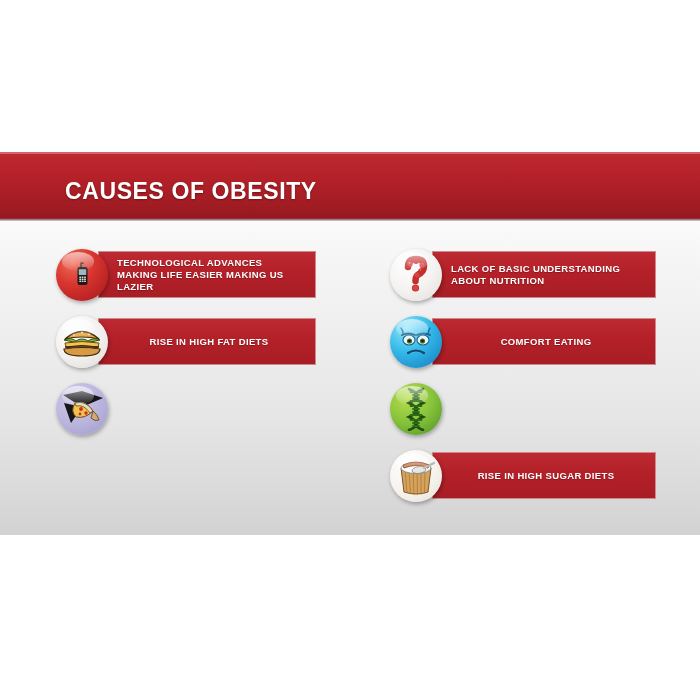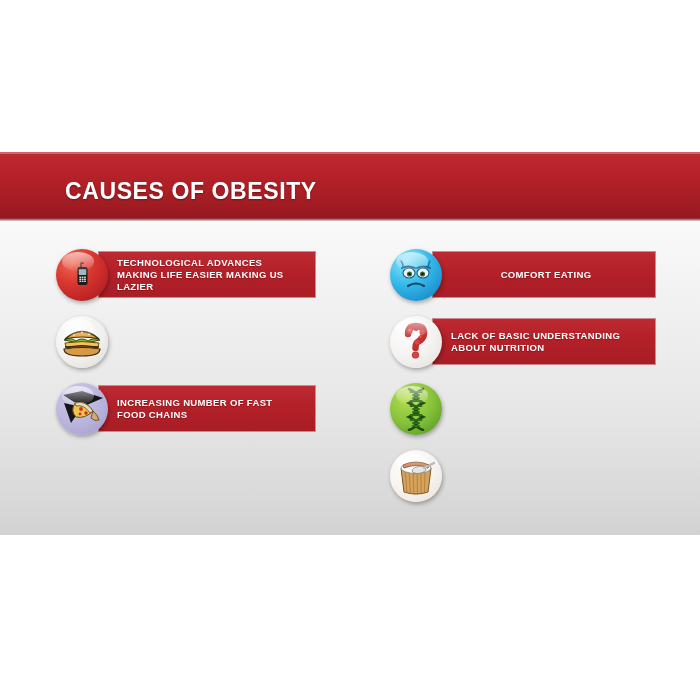--- a/index.html
+++ b/index.html
@@ -218,99 +218,99 @@
                 <rect x="12.3" y="20.6" width="1.8" height="1.5" rx="0.3"></rect>
                 <rect x="14.7" y="20.6" width="1.8" height="1.5" rx="0.3"></rect>
                 <rect x="17.1" y="20.6" width="1.8" height="1.5" rx="0.3"></rect>
               </g>
             </svg>
             <span class="gloss"></span>
           </div>
         </div>
 
         <div class="cause-row">
+          <div class="cause-banner">
+            <span class="cause-label">RISE IN HIGH FAT DIETS</span>
+          </div>
           <div class="cause-icon ic-burger">
             <svg width="42" height="34" viewBox="0 0 42 34">
               <path d="M4 14 Q21 -1 38 14 Q21 10 4 14 Z" fill="#e8a23c" stroke="#3b2a12" stroke-width="1.2"></path>
               <circle cx="13" cy="10" r="1.1" fill="#f6d58a"></circle>
               <circle cx="21" cy="7.6" r="1.1" fill="#f6d58a"></circle>
               <circle cx="28" cy="9.6" r="1.1" fill="#f6d58a"></circle>
               <path d="M3 15 Q10 12 15 16 Q21 12 27 16 Q33 12 39 15 Q21 20 3 15 Z" fill="#8bbf3e" stroke="#2f4a13" stroke-width="1"></path>
               <path d="M4 18 Q21 15 38 18 L37 22 Q21 25 5 22 Z" fill="#f3c451" stroke="#6b4b11" stroke-width="1"></path>
               <path d="M4 22 Q21 19 38 22 Q21 27 4 22 Z" fill="#7a4a26" stroke="#3b2310" stroke-width="1"></path>
               <path d="M3 24 Q21 21 39 24 Q39 31 21 31 Q3 31 3 24 Z" fill="#d99a44" stroke="#3b2a12" stroke-width="1.2"></path>
             </svg>
             <span class="gloss"></span>
           </div>
         </div>
 
 
         <div class="cause-row">
-          <div class="cause-banner">
-            <span class="cause-label">INCREASING NUMBER OF FAST FOOD CHAINS</span>
-          </div>
           <div class="cause-icon ic-pizza">
             <svg width="46" height="40" viewBox="0 0 46 40">
               <path d="M23 2 L44 9 L23 18 Z" fill="#16161a"></path>
               <path d="M4 6 L23 2 L23 18 Z" fill="#16161a"></path>
               <path d="M5 14 L23 18 L12 34 Z" fill="#16161a"></path>
               <path d="M16 14 Q27 11 34 22 Q26 30 17 28 Q11 22 16 14 Z" fill="#f0c34a" stroke="#6d4a13" stroke-width="1"></path>
               <path d="M16 14 Q27 11 34 22 L31 24 Q25 15 17 17 Z" fill="#e3dcc6" stroke="#6d4a13" stroke-width="0.8"></path>
               <circle cx="22" cy="20" r="1.9" fill="#c4322c"></circle>
               <circle cx="27" cy="24" r="1.7" fill="#c4322c"></circle>
               <circle cx="21" cy="25" r="1.4" fill="#c4322c"></circle>
               <path d="M34 22 Q39 26 40 31 Q36 33 32 29 Z" fill="#cfa87f" stroke="#6d4a13" stroke-width="0.9"></path>
             </svg>
             <span class="gloss"></span>
           </div>
         </div>
 
       </div>
 
       <div class="column right">
+
+        <div class="cause-row">
+          <div class="cause-banner">
+            <span class="cause-label">LACK OF BASIC UNDERSTANDING ABOUT NUTRITION</span>
+          </div>
+          <div class="cause-icon ic-quest">
+            <svg width="40" height="40" viewBox="0 0 40 40">
+              <path d="M12 12 Q12 4 20 4 Q28 4 28 11 Q28 17 21.5 20 Q19.5 21.5 19.5 26" stroke="#c02e2e" stroke-width="6.5" fill="none" stroke-linecap="round"></path>
+              <circle cx="19.5" cy="33" r="3.6" fill="#c02e2e"></circle>
+              <circle cx="14" cy="9" r="2.7" fill="#d8453f"></circle>
+              <circle cx="20" cy="6" r="2.9" fill="#c62f2c"></circle>
+              <circle cx="26" cy="10" r="2.6" fill="#d8453f"></circle>
+              <circle cx="25" cy="16" r="2.7" fill="#c62f2c"></circle>
+              <circle cx="21" cy="20" r="2.5" fill="#d8453f"></circle>
+              <circle cx="19.5" cy="25" r="2.4" fill="#c62f2c"></circle>
+              <circle cx="19.5" cy="33" r="2.8" fill="#d8453f"></circle>
+              <circle cx="13.5" cy="8" r="0.9" fill="#f39a94" opacity="0.8"></circle>
+              <circle cx="24.5" cy="15" r="0.8" fill="#f39a94" opacity="0.8"></circle>
+            </svg>
+            <span class="gloss"></span>
+          </div>
+        </div>
 
         <div class="cause-row">
           <div class="cause-banner">
             <span class="cause-label">COMFORT EATING</span>
           </div>
           <div class="cause-icon ic-sad">
             <svg width="40" height="38" viewBox="0 0 40 38">
               <ellipse cx="13" cy="17" rx="6" ry="5" fill="#eaf6fb" stroke="#1d5e86" stroke-width="1.1"></ellipse>
               <ellipse cx="27" cy="17" rx="6" ry="5" fill="#eaf6fb" stroke="#1d5e86" stroke-width="1.1"></ellipse>
               <circle cx="13.5" cy="18" r="2.6" fill="#3c6d2e"></circle>
               <circle cx="26.5" cy="18" r="2.6" fill="#3c6d2e"></circle>
               <circle cx="13.5" cy="18" r="1.2" fill="#10150d"></circle>
               <circle cx="26.5" cy="18" r="1.2" fill="#10150d"></circle>
               <path d="M6 12 Q12 9 19 12" stroke="#1d5e86" stroke-width="1.8" fill="none" stroke-linecap="round"></path>
               <path d="M21 12 Q28 9 34 12" stroke="#1d5e86" stroke-width="1.8" fill="none" stroke-linecap="round"></path>
               <path d="M12 30 Q20 25 28 30" stroke="#14496b" stroke-width="2.2" fill="none" stroke-linecap="round"></path>
               <path d="M5 5 Q8 9 6.5 12" stroke="#1a6f9c" stroke-width="1.4" fill="none" stroke-linecap="round"></path>
               <path d="M34 5 Q31.5 9 33 12" stroke="#1a6f9c" stroke-width="1.4" fill="none" stroke-linecap="round"></path>
-            </svg>
-            <span class="gloss"></span>
-          </div>
-        </div>
-
-        <div class="cause-row">
-          <div class="cause-banner">
-            <span class="cause-label">LACK OF BASIC UNDERSTANDING ABOUT NUTRITION</span>
-          </div>
-          <div class="cause-icon ic-quest">
-            <svg width="40" height="40" viewBox="0 0 40 40">
-              <path d="M12 12 Q12 4 20 4 Q28 4 28 11 Q28 17 21.5 20 Q19.5 21.5 19.5 26" stroke="#c02e2e" stroke-width="6.5" fill="none" stroke-linecap="round"></path>
-              <circle cx="19.5" cy="33" r="3.6" fill="#c02e2e"></circle>
-              <circle cx="14" cy="9" r="2.7" fill="#d8453f"></circle>
-              <circle cx="20" cy="6" r="2.9" fill="#c62f2c"></circle>
-              <circle cx="26" cy="10" r="2.6" fill="#d8453f"></circle>
-              <circle cx="25" cy="16" r="2.7" fill="#c62f2c"></circle>
-              <circle cx="21" cy="20" r="2.5" fill="#d8453f"></circle>
-              <circle cx="19.5" cy="25" r="2.4" fill="#c62f2c"></circle>
-              <circle cx="19.5" cy="33" r="2.8" fill="#d8453f"></circle>
-              <circle cx="13.5" cy="8" r="0.9" fill="#f39a94" opacity="0.8"></circle>
-              <circle cx="24.5" cy="15" r="0.8" fill="#f39a94" opacity="0.8"></circle>
             </svg>
             <span class="gloss"></span>
           </div>
         </div>
 
         <div class="cause-row">
           <div class="cause-icon ic-dna">
             <svg width="34" height="44" viewBox="0 0 34 44">
               <path d="M10 2 Q26 9 10 16 Q26 23 10 30 Q26 37 10 43" stroke="#1f4d12" stroke-width="2.6" fill="none" stroke-linecap="round"></path>
               <path d="M24 2 Q8 9 24 16 Q8 23 24 30 Q8 37 24 43" stroke="#1f4d12" stroke-width="2.6" fill="none" stroke-linecap="round"></path>
@@ -326,20 +326,23 @@
                 <line x1="11.5" y1="33" x2="22.5" y2="33"></line>
                 <line x1="14" y1="36" x2="20" y2="36"></line>
                 <line x1="14" y1="39" x2="20" y2="39"></line>
               </g>
             </svg>
             <span class="gloss"></span>
           </div>
         </div>
 
         <div class="cause-row">
+          <div class="cause-banner">
+            <span class="cause-label">RISE IN HIGH SUGAR DIETS</span>
+          </div>
           <div class="cause-icon ic-sugar">
             <svg width="44" height="40" viewBox="0 0 44 40">
               <path d="M7 12 L10 36 Q22 40 34 36 L37 12 Z" fill="#d6a35c" stroke="#7c5420" stroke-width="1"></path>
               <g stroke="#a87b38" stroke-width="0.8">
                 <line x1="11" y1="13" x2="13" y2="37"></line>
                 <line x1="15" y1="13" x2="16.5" y2="38"></line>
                 <line x1="19" y1="13" x2="20" y2="39"></line>
                 <line x1="23" y1="13" x2="23.5" y2="39"></line>
                 <line x1="27" y1="13" x2="27" y2="38.5"></line>
                 <line x1="31" y1="13" x2="30.5" y2="37.5"></line>

